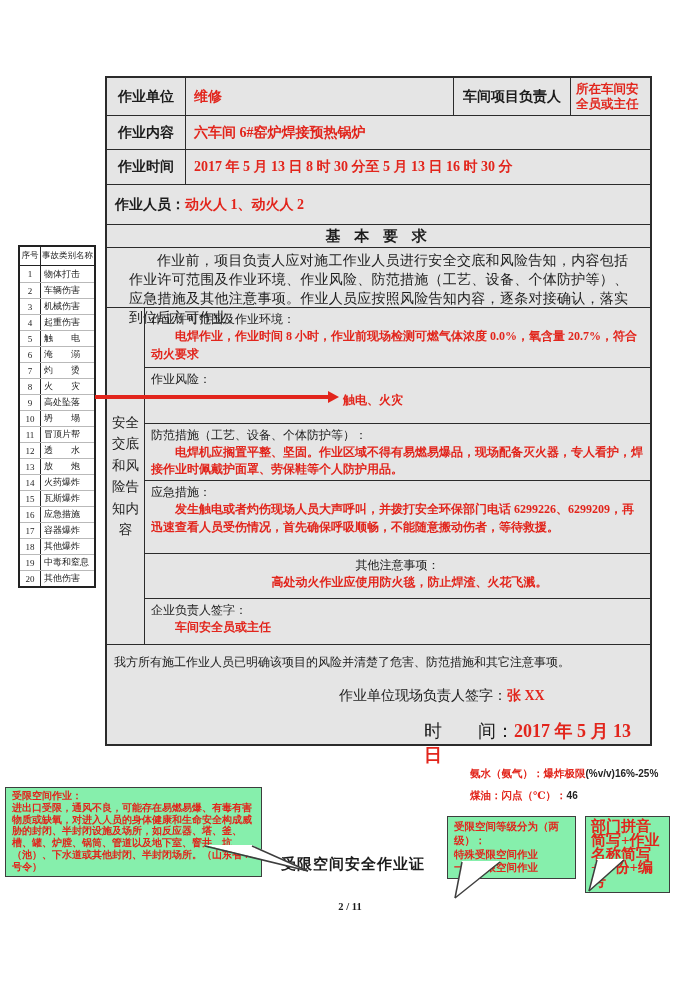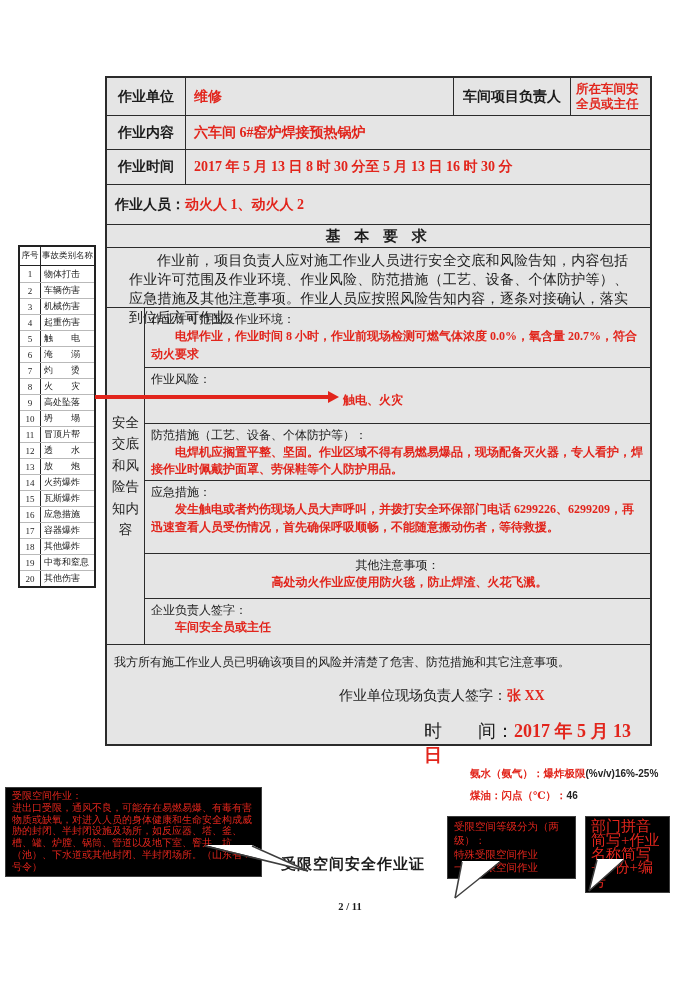--- a/index.html
+++ b/index.html
@@ -57,22 +57,22 @@
   
   .fn { position:absolute; font-size:10.5px; font-weight:bold; white-space:nowrap; }
   .fn-gas { left:103px; top:767px; }
   .fn-ammonia { left:470px; top:767px; }
   .fn-kerosene { left:470px; top:789px; }
   .fn .rd { color:var(--red); }
   .fn .bk { color:#222; font-family:"Liberation Sans","DejaVu Sans",sans-serif; font-size:10px; }
   .fn .u { text-decoration:underline; }
 
   
-  .callout { position:absolute; border:1.5px solid #3d3d3d; background:#000000; color:var(--red);
-             font-weight:normal; z-index:4; }
+  .callout { position:absolute; border:1.5px solid #3d3d3d; background:#86efac; color:var(--red);
+             font-weight:bold; z-index:4; }
   .co-left { left:5px; top:787px; width:257px; font-size:10px; line-height:11.8px; padding:2px 6px 3px 6px; }
   .co-level { left:447px; top:816px; width:129px; font-size:10.5px; line-height:13.8px; padding:3px 6px; }
   .co-code { left:585px; top:816px; width:85px; font-size:15px; line-height:13.8px; padding:3px 5px; }
   .tails { position:absolute; left:0; top:0; width:700px; height:990px; pointer-events:none; z-index:5; }
 
   .doc-title { position:absolute; left:281px; top:855px; font-size:15px; font-weight:bold; letter-spacing:1px; z-index:3; }
   .page-num { position:absolute; left:0; right:0; top:901px; text-align:center; font-size:10.5px; font-weight:bold; }
 </style>
 </head>
 <body>

